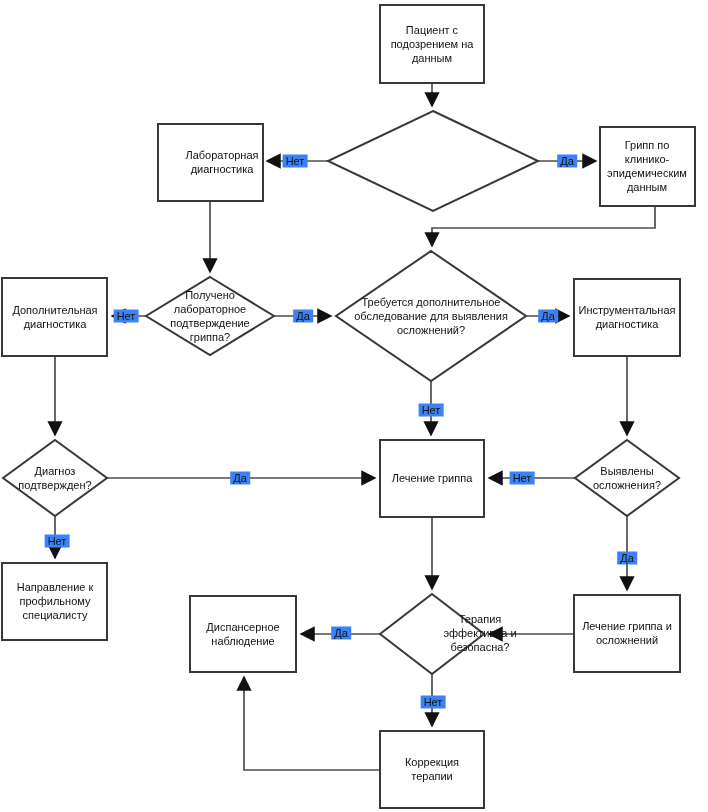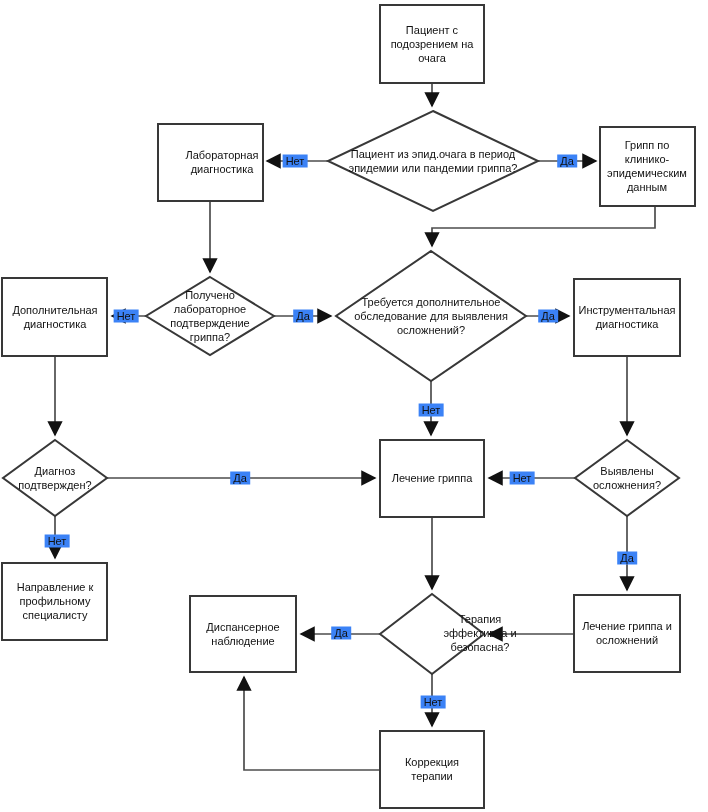--- a/index.html
+++ b/index.html
@@ -88,22 +88,21 @@
       <rect x="380" y="440" width="104" height="77"></rect>
       <polygon points="627,440 679,478 627,516 575,478"></polygon>
       <rect x="2" y="563" width="105" height="77"></rect>
       <rect x="574" y="595" width="106" height="77"></rect>
       <polygon points="432,594 484,634 432,674 380,634"></polygon>
       <rect x="190" y="596" width="106" height="76"></rect>
       <rect x="380" y="731" width="104" height="77"></rect>
     </g>
   </svg>
 
-  <div class="node-label" style="left:432px; top:44px; width:100px;">Пациент с подозрением на очага</div>
-  <div class="node-label" style="left:433px; top:161px; width:208px;">Пациент из эпид.очага в период эпидемии или пандемии гриппа?</div>
+  <div class="node-label" style="left:432px; top:44px; width:100px;">Пациент с подозрением на данным</div>
   <div class="node-label" style="left:198px; top:162px; width:100px;margin-left:24px;">Лабораторная диагностика</div>
   <div class="node-label" style="left:647px; top:166px; width:82px;">Грипп по клинико-эпидемическим данным</div>
   <div class="node-label" style="left:210px; top:316px; width:96px;">Получено лабораторное подтверждение гриппа?</div>
   <div class="node-label" style="left:431px; top:316px; width:165px;">Требуется дополнительное обследование для выявления осложнений?</div>
   <div class="node-label" style="left:55px; top:317px; width:100px;">Дополнительная диагностика</div>
   <div class="node-label" style="left:627px; top:317px; width:102px;">Инструментальная диагностика</div>
   <div class="node-label" style="left:55px; top:478px; width:92px;">Диагноз подтвержден?</div>
   <div class="node-label" style="left:432px; top:478px; width:121px;">Лечение гриппа</div>
   <div class="node-label" style="left:627px; top:478px; width:86px;">Выявлены осложнения?</div>
   <div class="node-label" style="left:55px; top:601px; width:96px;">Направление к профильному специалисту</div>

